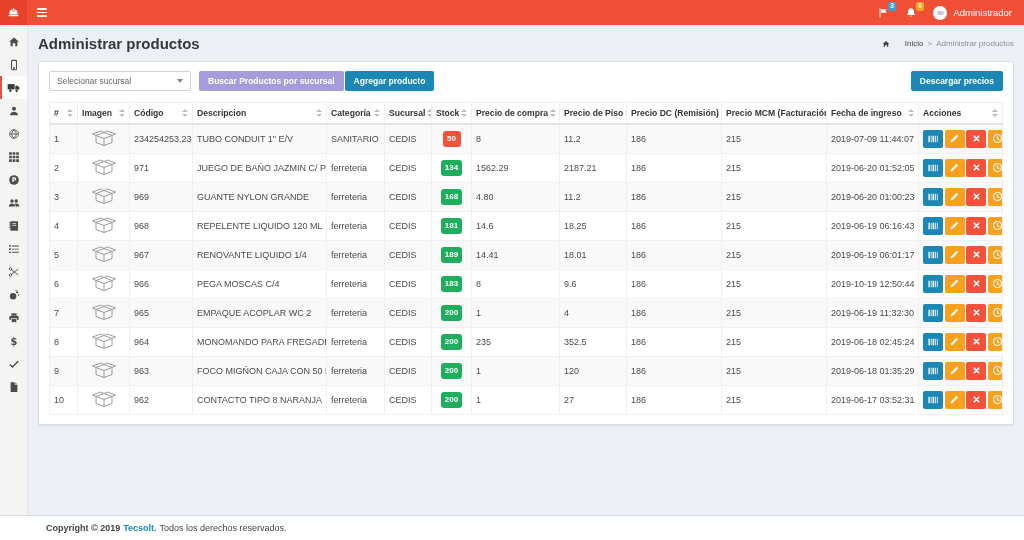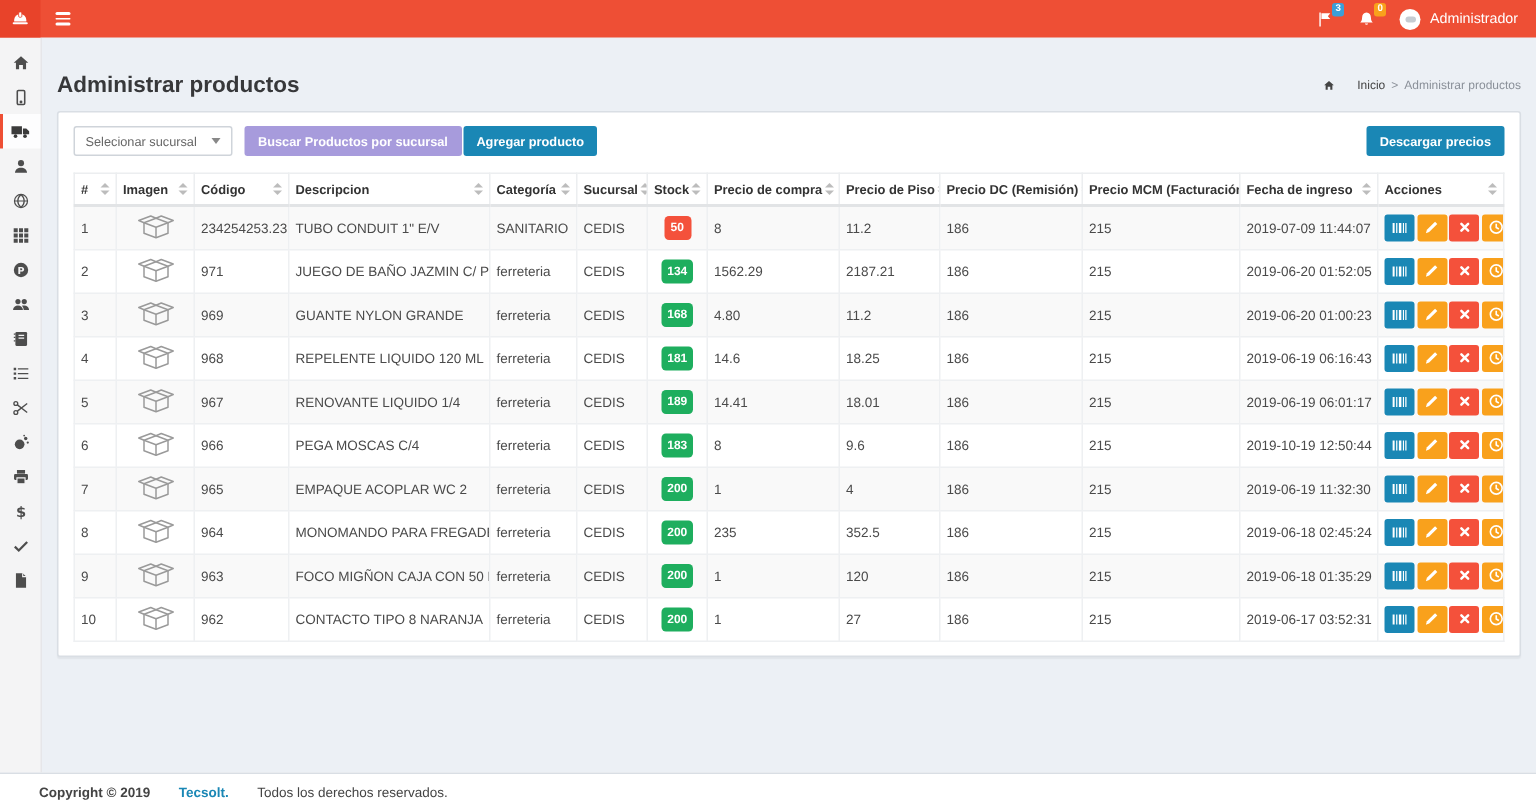--- a/index.html
+++ b/index.html
@@ -20,29 +20,29 @@
   .avatar{width:14px;height:14px;border-radius:50%;background:#fff;position:relative}
   .avatar::after{content:"";position:absolute;left:3.5px;top:5px;width:7px;height:4px;border-radius:2px;background:#c6ccd2}
 
   
   .sidebar{position:absolute;top:25px;bottom:25px;left:0;width:28px;background:#f4f4f5;border-right:1px solid #e6e6e9;padding-top:5px;display:flex;flex-direction:column}
   .side-item{height:23px;display:flex;align-items:center;justify-content:center;cursor:pointer}
   .side-item.active{background:#fdfdfe;box-shadow:inset 2px 0 0 #ee4f35}
 
   
   .main{position:absolute;left:28px;top:25px;right:0;bottom:25px;padding:7px 10px;overflow:hidden}
-  .page-head{display:flex;align-items:flex-start;justify-content:space-between;margin:16px 0 9px}
+  .page-head{display:flex;align-items:flex-start;justify-content:space-between;margin:3px 0 9px}
   .page-head h1{font-size:15px;font-weight:600;color:#37383a}
   .breadcrumb{font-size:8px;color:#8a9099;display:flex;align-items:center;gap:4px;margin-top:4px}
   .bc-home{display:flex;align-items:center;gap:15px;color:#444;cursor:pointer}
 
   .card{background:#fff;border:1px solid #d9dee4;border-radius:2px;padding:9px 10px;box-shadow:0 1px 1px rgba(0,0,0,.05)}
 
   .toolbar{display:flex;align-items:center;margin-bottom:11px}
-  .sel-branch{width:106px;height:20px;border:1px solid #cfd4da;border-radius:2px;background:#fff;display:flex;align-items:center;justify-content:space-between;padding:0 7px;font-size:8.5px;color:#666;cursor:pointer;margin-right:8px}
+  .sel-branch{width:142px;height:20px;border:1px solid #cfd4da;border-radius:2px;background:#fff;display:flex;align-items:center;justify-content:space-between;padding:0 7px;font-size:8.5px;color:#666;cursor:pointer;margin-right:8px}
   .caret{width:0;height:0;border-left:3.5px solid transparent;border-right:3.5px solid transparent;border-top:4px solid #888}
   .btn{height:20px;padding:0 9px;font-size:8.5px;font-weight:bold;color:#fff;border:none;border-radius:2px;display:flex;align-items:center;cursor:pointer}
   .btn-purple{background:#a79bdc;margin-right:1px}
   .btn-blue{background:#1a87b5}
   .btn-right{margin-left:auto}
 
   .controls{display:flex;align-items:center;font-size:9px;color:#444;margin-bottom:7px}
   .sel-size{width:42px;height:17px;border:1px solid #cfd4da;border-radius:2px;background:#fff;display:flex;align-items:center;margin:0 5px;cursor:pointer;overflow:hidden}
   .sel-size .val{flex:1;padding-left:5px;font-size:9px;color:#333}
   .sel-size .arrow{width:13px;height:100%;border-left:1px solid #cfd4da;display:flex;align-items:center;justify-content:center;background:#f7f8f9}
@@ -70,21 +70,21 @@
   .btn-act{width:20px;height:18px;border-radius:2px;border:none;display:inline-flex;align-items:center;justify-content:center;margin-right:1.5px;cursor:pointer;vertical-align:middle}
   .act-blue{background:#1a87b5}.act-warn{background:#f9a11c}.act-red{background:#f4513b}
 
   .table-foot{display:flex;align-items:center;justify-content:space-between;margin-top:9px;font-size:9px;color:#4a4a4a}
   .pager{display:flex}
   .page-btn{min-width:10px;padding:4px 7px;border:1px solid #d6d9dd;margin-left:-1px;font-size:9px;color:#4a6785;background:#fff;text-align:center;cursor:pointer}
   .page-btn:first-child{border-radius:2px 0 0 2px;margin-left:0}
   .page-btn:last-child{border-radius:0 2px 2px 0}
   .page-btn.active{background:#1a87b5;border-color:#1a87b5;color:#fff}
 
-  footer{position:absolute;left:0;right:0;bottom:0;height:25px;background:#fff;border-top:1px solid #d9dee4;display:flex;align-items:center;padding-left:26px;font-size:9px;color:#444;gap:19px}
+  footer{position:absolute;left:0;right:0;bottom:0;height:25px;background:#fff;border-top:1px solid #d9dee4;display:flex;align-items:center;padding-left:46px;font-size:9px;color:#444;gap:3px}
   .f-copy{font-weight:bold}
   .f-company{color:#1a87b5;font-weight:bold;text-decoration:none;cursor:pointer}
 </style>
 </head>
 <body>
 
 <header class="navbar">
   <div class="logo">
     <svg width="13" height="13" viewBox="0 0 16 16" fill="#fff">
         <path d="M3 9a5 5 0 0 1 10 0v1.2H3z"></path>

